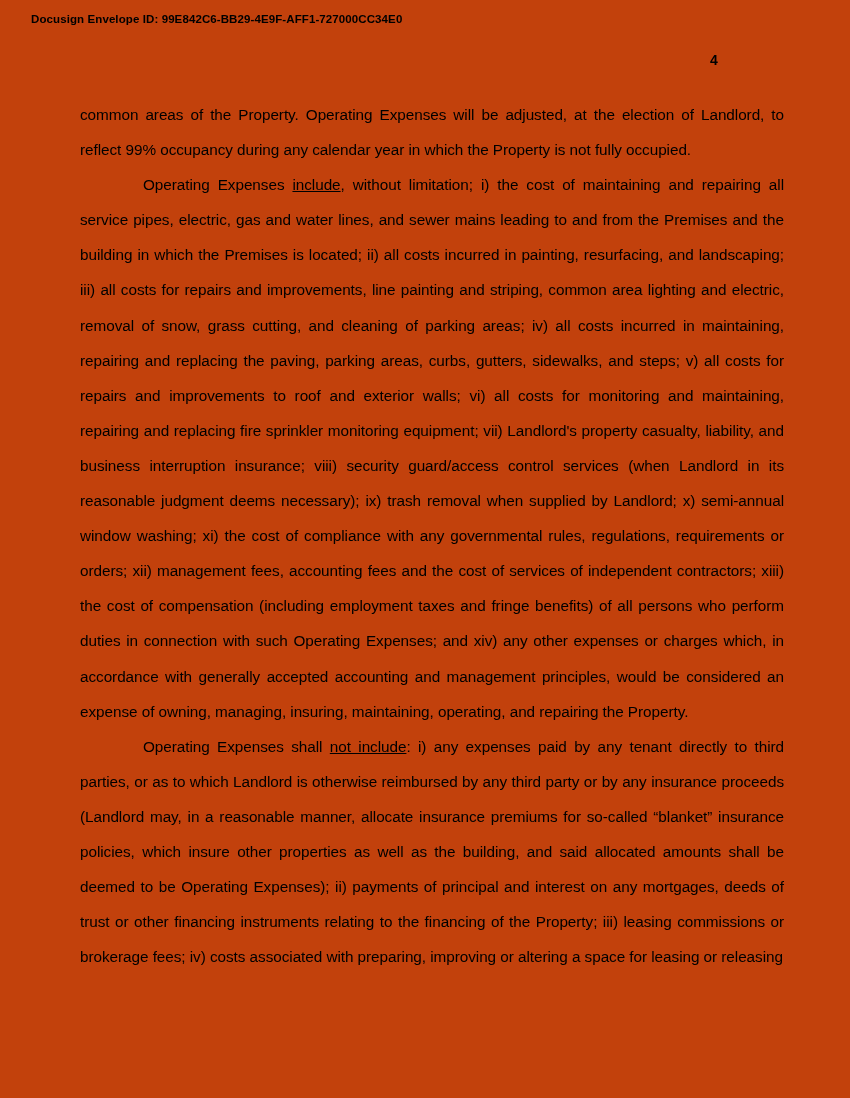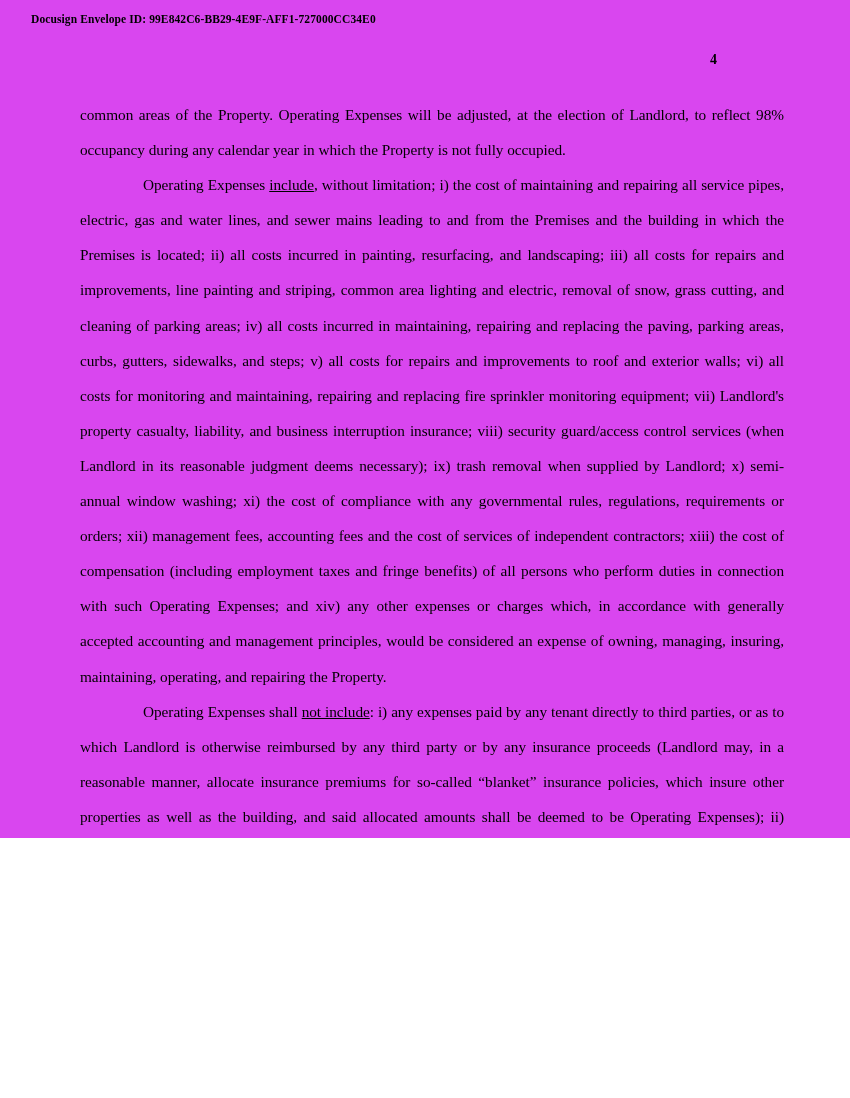--- a/index.html
+++ b/index.html
@@ -3,24 +3,24 @@
 <meta charset="utf-8">
 <style>
   html, body {
     margin: 0;
     padding: 0;
     background: #ffffff;
   }
   .page {
     position: relative;
     width: 850px;
-    height: 838px;
-    background: #d946ef;
+    height: 1098px;
+    background: #c2410c;
     overflow: hidden;
-    font-family: Liberation Serif, serif;
+    font-family: Liberation Sans, sans-serif;
     color: #000000;
   }
   .docusign-header {
     position: absolute;
     top: 13px;
     left: 31px;
     font-size: 11.5px;
     font-weight: bold;
     letter-spacing: 0.1px;
     white-space: nowrap;
@@ -57,20 +57,20 @@
 <body>
 
 <div class="page">
 
   <div class="docusign-header">Docusign Envelope ID: 99E842C6-BB29-4E9F-AFF1-727000CC34E0</div>
 
   <div class="page-number">4</div>
 
   <div class="body-text">
 
-    <p class="para"><span>common areas of the Property.  Operating Expenses will be adjusted, at the election of Landlord, to reflect 98% occupancy during any calendar year in which the Property is not fully occupied.</span></p>
+    <p class="para"><span>common areas of the Property.  Operating Expenses will be adjusted, at the election of Landlord, to reflect 99% occupancy during any calendar year in which the Property is not fully occupied.</span></p>
 
     <p class="para indent"><span>Operating Expenses </span><span class="u">include</span><span>, without limitation; i) the cost of maintaining and repairing all service pipes, electric, gas and water lines, and sewer mains leading to and from the Premises and the building in which the Premises is located; ii) all costs incurred in painting, resurfacing, and landscaping; iii) all costs for repairs and improvements, line painting and striping, common area lighting and electric, removal of snow, grass cutting, and cleaning of parking areas; iv) all costs incurred in maintaining, repairing and replacing the paving, parking areas, curbs, gutters, sidewalks, and steps; v) all costs for repairs and improvements to roof and exterior walls; vi) all costs for monitoring and maintaining, repairing and replacing fire sprinkler monitoring equipment; vii) Landlord's property casualty, liability, and business interruption insurance; viii) security guard/access control services (when Landlord in its reasonable judgment deems necessary); ix) trash removal when supplied by Landlord; x) semi-annual window washing; xi) the cost of compliance with any governmental rules, regulations, requirements or orders; xii) management fees, accounting fees and the cost of services of independent contractors; xiii) the cost of compensation (including employment taxes and fringe benefits) of all persons who perform duties in connection with such Operating Expenses; and xiv) any other expenses or charges which, in accordance with generally accepted accounting and management principles, would be considered an expense of owning, managing, insuring, maintaining, operating, and repairing the Property.</span></p>
 
     <p class="para indent"><span>Operating Expenses shall </span><span class="u">not include</span><span>: i) any expenses paid by any tenant directly to third parties, or as to which Landlord is otherwise reimbursed by any third party or by any insurance proceeds (Landlord may, in a reasonable manner, allocate insurance premiums for so-called “blanket” insurance policies, which insure other properties as well as the building, and said allocated amounts shall be deemed to be Operating Expenses); ii) payments of principal and interest on any mortgages, deeds of trust or other financing instruments relating to the financing of the Property; iii) leasing commissions or brokerage fees; iv) costs associated with preparing, improving or altering a space for leasing or releasing</span></p>
 
   </div>
 </div>
 
 </body></html>

